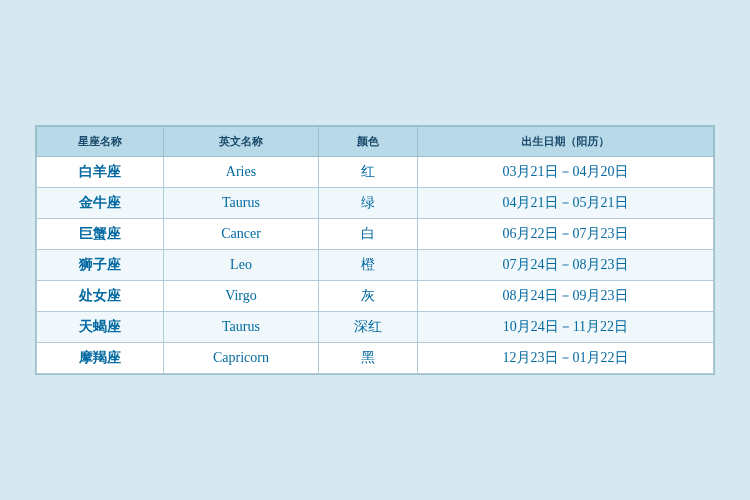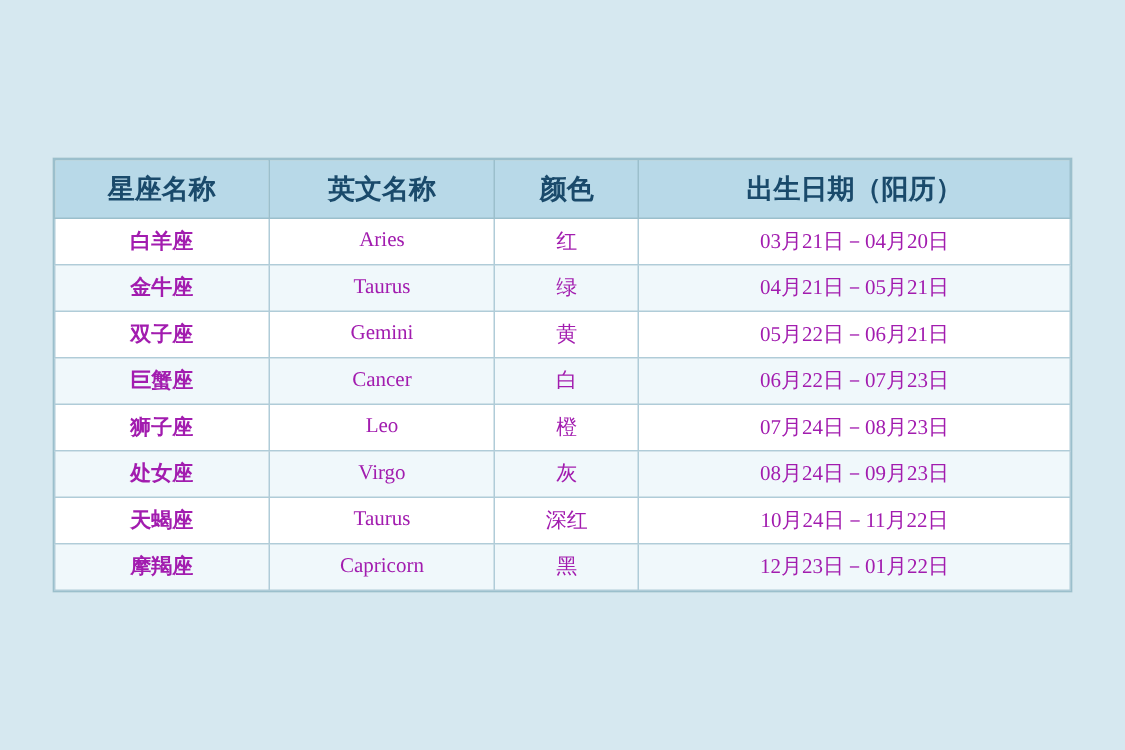--- a/index.html
+++ b/index.html
@@ -24,33 +24,33 @@
     }
     thead tr {
       background-color: #b8d9e8;
     }
     thead th {
       border: 1px solid #9bbfcc;
       padding: 7px 0;
       text-align: center;
       font-weight: bold;
       color: #1a4a6b;
-      font-size: 18px;
+      font-size: 11px;
     }
     tbody tr {
       background-color: #ffffff;
     }
     tbody tr:nth-child(even) {
       background-color: #f0f8fb;
     }
     tbody td {
       border: 1px solid #b0ccd8;
       padding: 6px 10px;
       text-align: center;
-      color: #a21caf;
+      color: #0369a1;
       font-size: 14px;
     }
     tbody td:first-child {
       font-weight: bold;
     }
   </style>
 </head>
 <body>
 
 <div class="table-wrapper">
@@ -68,26 +68,20 @@
           <td>白羊座</td>
           <td>Aries</td>
           <td>红</td>
           <td>03月21日－04月20日</td>
         </tr>
         <tr>
           <td>金牛座</td>
           <td>Taurus</td>
           <td>绿</td>
           <td>04月21日－05月21日</td>
-        </tr>
-        <tr>
-          <td>双子座</td>
-          <td>Gemini</td>
-          <td>黄</td>
-          <td>05月22日－06月21日</td>
         </tr>
         <tr>
           <td>巨蟹座</td>
           <td>Cancer</td>
           <td>白</td>
           <td>06月22日－07月23日</td>
         </tr>
         <tr>
           <td>狮子座</td>
           <td>Leo</td>

